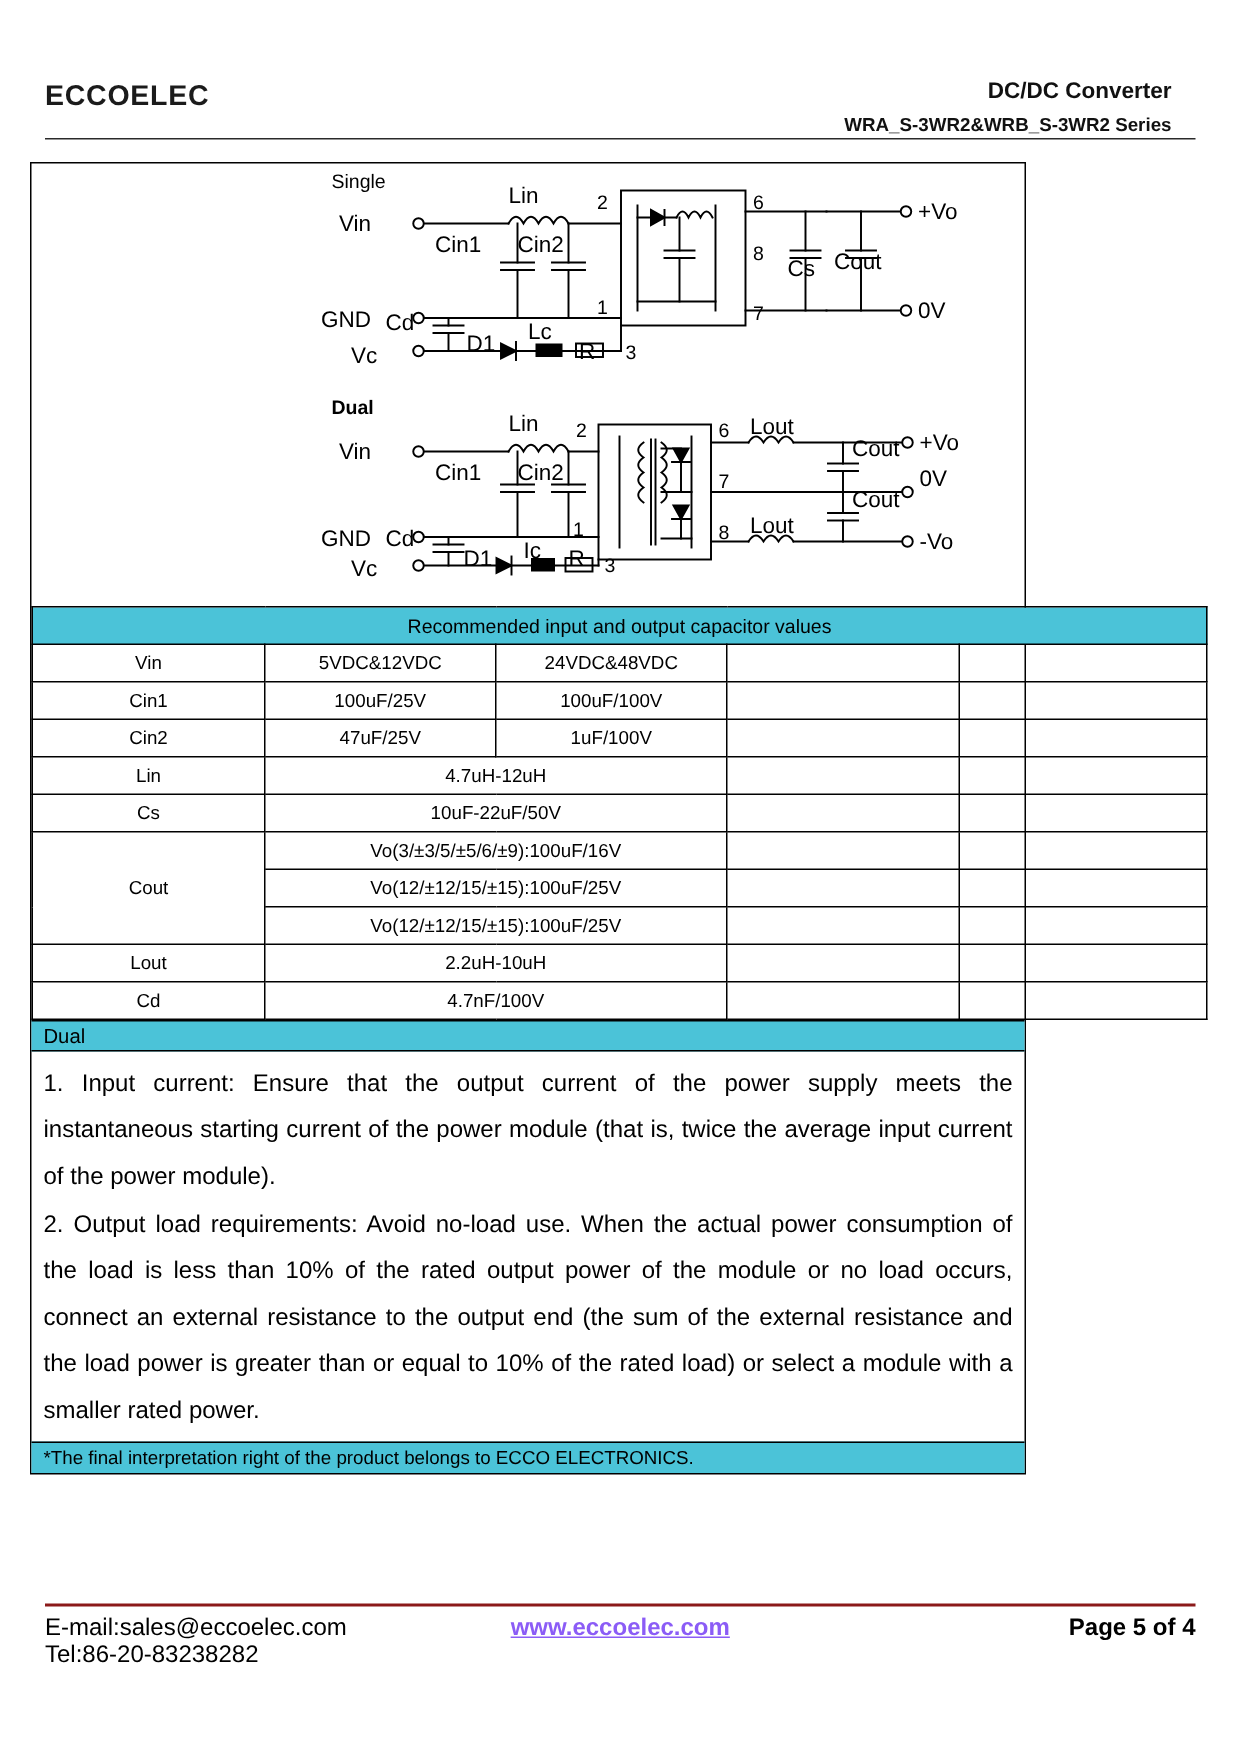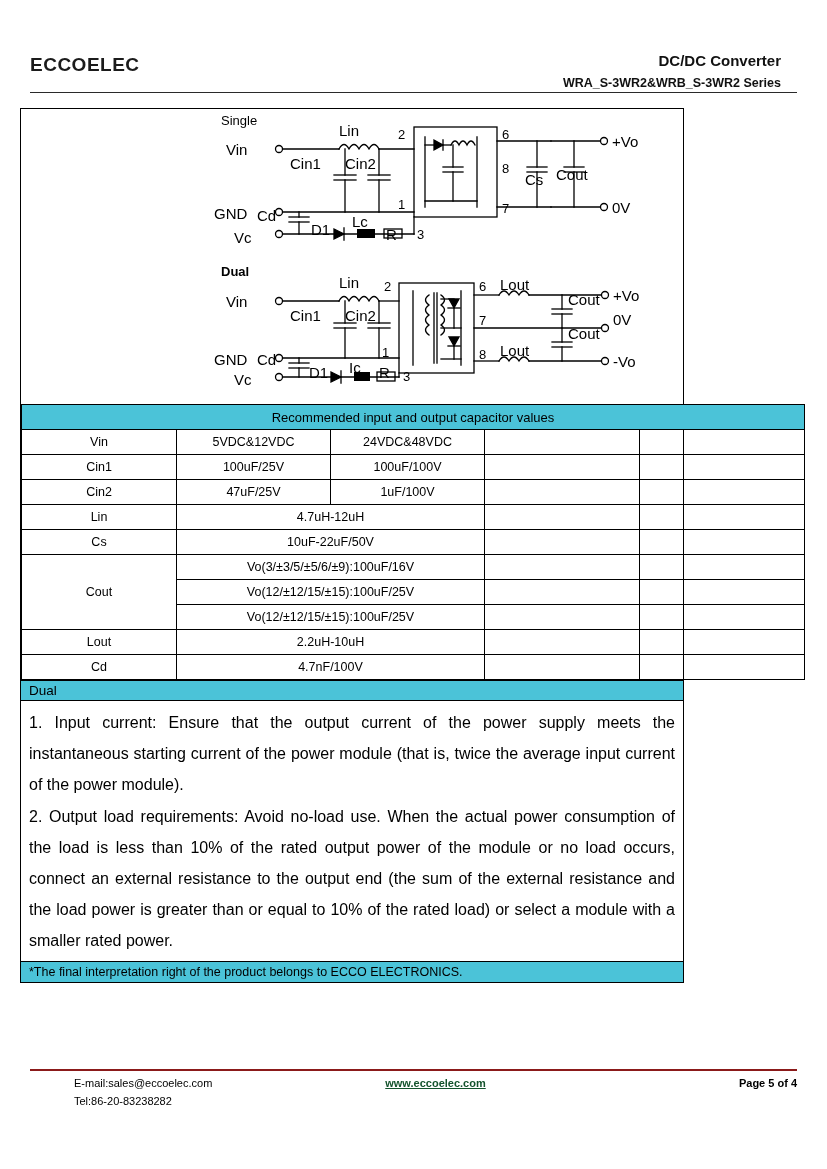--- a/index.html
+++ b/index.html
@@ -143,30 +143,29 @@
     right: 30px;
     bottom: 56px;
   }
   .pf-rule {
     border-bottom: 2px solid #8b1a1a;
     margin-bottom: 6px;
   }
   .pf-row {
     position: relative;
     height: 18px;
-    font-size: 11px;
-    margin-left: 44px;
+    font-size: 16px;
   }
   .pf-left { position: absolute; left: 0; top: 0; }
   .pf-center {
     position: absolute;
     left: 50%;
     transform: translateX(-50%);
     top: 0;
-    color: #14532d;
+    color: #8b5cf6;
     font-weight: bold;
     text-decoration: underline;
   }
   .pf-right {
     position: absolute;
     right: 0;
     top: 0;
     font-weight: bold;
   }
 </style>

